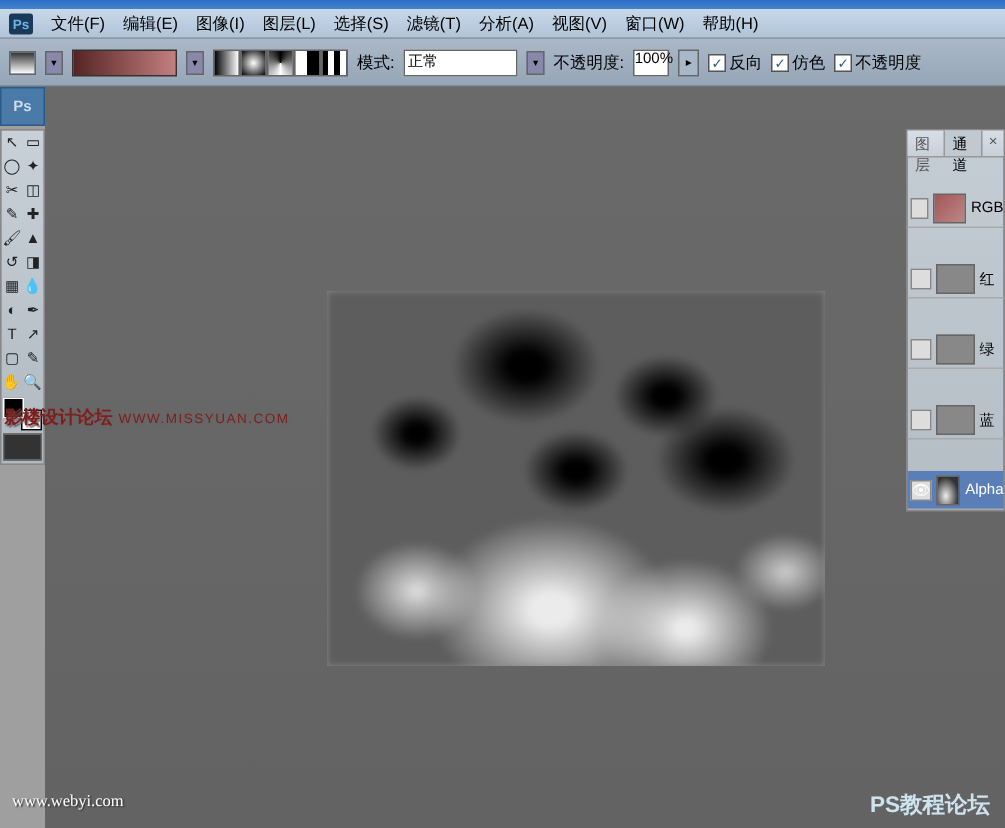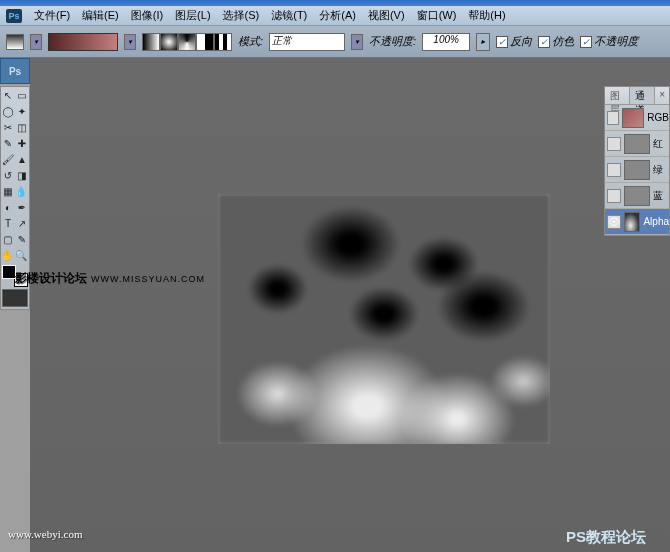--- a/index.html
+++ b/index.html
@@ -1,34 +1,34 @@
 <!DOCTYPE html>
 <html><head>
 <meta charset="utf-8">
 <style>
 * { margin: 0; padding: 0; box-sizing: border-box; font-family: "Microsoft YaHei", SimSun, sans-serif; }
 body { width: 670px; height: 552px; background: #9f9f9f; overflow: hidden; position: relative; }
 .titlebar { height: 6px; background: linear-gradient(#2b6ec8, #4682cc); }
 .menubar { height: 20px; background: linear-gradient(#c8d8e8, #b0c4d8); border-bottom: 1px solid #8899aa; display: flex; align-items: center; padding-left: 6px; font-size: 11px; }
 .menubar .ps-icon { width: 16px; height: 14px; background: #1a3a5a; color: #6bb5e8; display: flex; align-items: center; justify-content: center; font-size: 9px; font-weight: bold; border-radius: 2px; margin-right: 6px; }
 .menu-item { padding: 2px 6px; cursor: default; color: #000; }
-.optionsbar { height: 32px; background: linear-gradient(#aab8c8, #96a6b6); border-bottom: 1px solid #667788; display: flex; align-items: center; padding: 4px 6px; font-size: 11px; gap: 6px; font-style: italic; }
+.optionsbar { height: 32px; background: linear-gradient(#aab8c8, #96a6b6); border-bottom: 1px solid #667788; display: flex; align-items: center; padding: 4px 6px; font-size: 11px; gap: 6px; }
 .grad-preview { width: 18px; height: 16px; background: linear-gradient(#333, #fff); border: 1px solid #666; }
 .dropdown-arrow { width: 12px; height: 16px; background: #88a; border: 1px solid #666; display: flex; align-items: center; justify-content: center; font-size: 7px; }
 .grad-bar { width: 70px; height: 18px; background: linear-gradient(90deg, #542424, #c47f7f); border: 1px solid #333; }
 .grad-mode { display: flex; gap: 0; }
 .grad-mode-btn { width: 18px; height: 18px; border: 1px solid #666; background: #bbb; }
 .grad-mode-btn.g1 { background: linear-gradient(90deg, #000, #fff); }
 .grad-mode-btn.g2 { background: radial-gradient(#fff, #000); }
 .grad-mode-btn.g3 { background: conic-gradient(#000, #fff, #000); }
 .grad-mode-btn.g4 { background: linear-gradient(90deg, #fff 50%, #000 50%); }
 .grad-mode-btn.g5 { background: repeating-linear-gradient(90deg, #000 0 4px, #fff 4px 8px); }
 .opt-label { color: #000; }
 .opt-select { width: 76px; height: 18px; background: #fff; border: 1px solid #666; font-size: 10px; padding: 0 2px; }
-.opt-input { width: 48px; height: 18px; background: #fff; border: 1px solid #666; font-size: 10px; text-align: center; }
+.opt-input { width: 24px; height: 18px; background: #fff; border: 1px solid #666; font-size: 10px; text-align: center; }
 .arrow-btn { width: 14px; height: 18px; background: #a8b8c8; border: 1px solid #666; display: flex; align-items: center; justify-content: center; font-size: 8px; }
 .checkbox { width: 12px; height: 12px; background: #fff; border: 1px solid #555; display: inline-flex; align-items: center; justify-content: center; font-size: 9px; color: #2a5a8a; margin-right: 2px; }
 .dock { position: absolute; left: 0; top: 58px; width: 30px; }
 .dock-tab { height: 26px; background: #4a7ba8; border: 1px solid #2a5a88; display: flex; align-items: center; justify-content: center; color: #cde; font-size: 10px; font-weight: bold; }
 .toolbox { position: absolute; left: 0; top: 86px; width: 30px; background: linear-gradient(#c8d0d8, #b0b8c0); border: 1px solid #888; }
 .tool-row { display: flex; }
 .tool { width: 14px; height: 16px; display: flex; align-items: center; justify-content: center; font-size: 10px; color: #222; border: 1px solid transparent; cursor: default; }
 .tool-swatch { width: 26px; height: 22px; margin: 2px auto; position: relative; }
 .swatch-fg { position: absolute; top: 0; left: 0; width: 14px; height: 14px; background: #000; border: 1px solid #fff; }
 .swatch-bg { position: absolute; bottom: 0; right: 0; width: 14px; height: 14px; background: #fff; border: 1px solid #000; }
@@ -46,32 +46,32 @@
   radial-gradient(ellipse 75px 60px at 18% 80%, #ddd 0%, transparent 55%),
   radial-gradient(ellipse 65px 50px at 92% 75%, #ccc 0%, transparent 52%),
   #6a6a6a;
   filter: contrast(1.25) brightness(0.92) blur(2px);
 }
 .panels { position: absolute; right: 0; top: 86px; width: 66px; background: linear-gradient(#c4ccd4, #b4bcc4); border: 1px solid #888; }
 .panel-tabs { height: 18px; background: linear-gradient(#d8dee4, #c8d0d8); display: flex; font-size: 10px; border-bottom: 1px solid #999; }
 .panel-tab { padding: 2px 5px; border-right: 1px solid #999; color: #555; }
 .panel-tab.active { background: #c0c8d0; color: #000; }
 .panel-tab.close { margin-left: auto; border: none; padding: 2px 4px; }
-.channel-row { height: 26px; display: flex; align-items: center; border-bottom: 1px solid #aaa; font-size: 10px; padding-left: 2px; }
+.channel-row { height: 26px; display: flex; align-items: center; border-bottom: 1px solid #aaa; font-size: 10px; padding-left: 2px; margin-top: 21px; }
 .vis-box { width: 14px; height: 14px; border: 1px solid #888; background: #ddd; margin-right: 3px; display: flex; align-items: center; justify-content: center; font-size: 10px; }
 .chan-thumb { width: 26px; height: 20px; border: 1px solid #666; margin-right: 3px; }
 .thumb-rgb { background: linear-gradient(135deg, #a55555, #b88); }
 .thumb-r { background: #888; }
 .thumb-g { background: #888; }
 .thumb-b { background: #888; }
 .thumb-a { background: radial-gradient(ellipse at 40% 70%, #eee 0%, #333 70%); }
 .channel-row.selected { background: #5a7fb8; color: #fff; }
-.watermark-left { position: absolute; left: 15px; top: 270px; font-size: 12px; color: #000000; font-weight: bold; text-shadow: 1px 1px 1px #666; }
+.watermark-left { position: absolute; left: 3px; top: 270px; font-size: 12px; color: #7f1d1d; font-weight: bold; text-shadow: 1px 1px 1px #666; }
 .watermark-left .sub { font-size: 9px; font-weight: normal; letter-spacing: 1px; margin-left: 4px; }
-.watermark-br { position: absolute; right: 24px; bottom: 6px; color: #cde4ef; font-size: 15px; font-weight: bold; text-align: right; line-height: 1.2; }
+.watermark-br { position: absolute; right: 10px; bottom: 6px; color: #cde4ef; font-size: 15px; font-weight: bold; text-align: right; line-height: 1.2; }
 .watermark-br .xx { color: #d04040; }
 .watermark-bl { position: absolute; left: 8px; bottom: 12px; color: #fff; font-size: 11px; text-shadow: 1px 1px 1px #333; font-family: Liberation Serif, serif; }
 </style>
 </head>
 <body>
 
 <div class="titlebar"></div>
 
 <div class="menubar">
   <div class="ps-icon">Ps</div>

